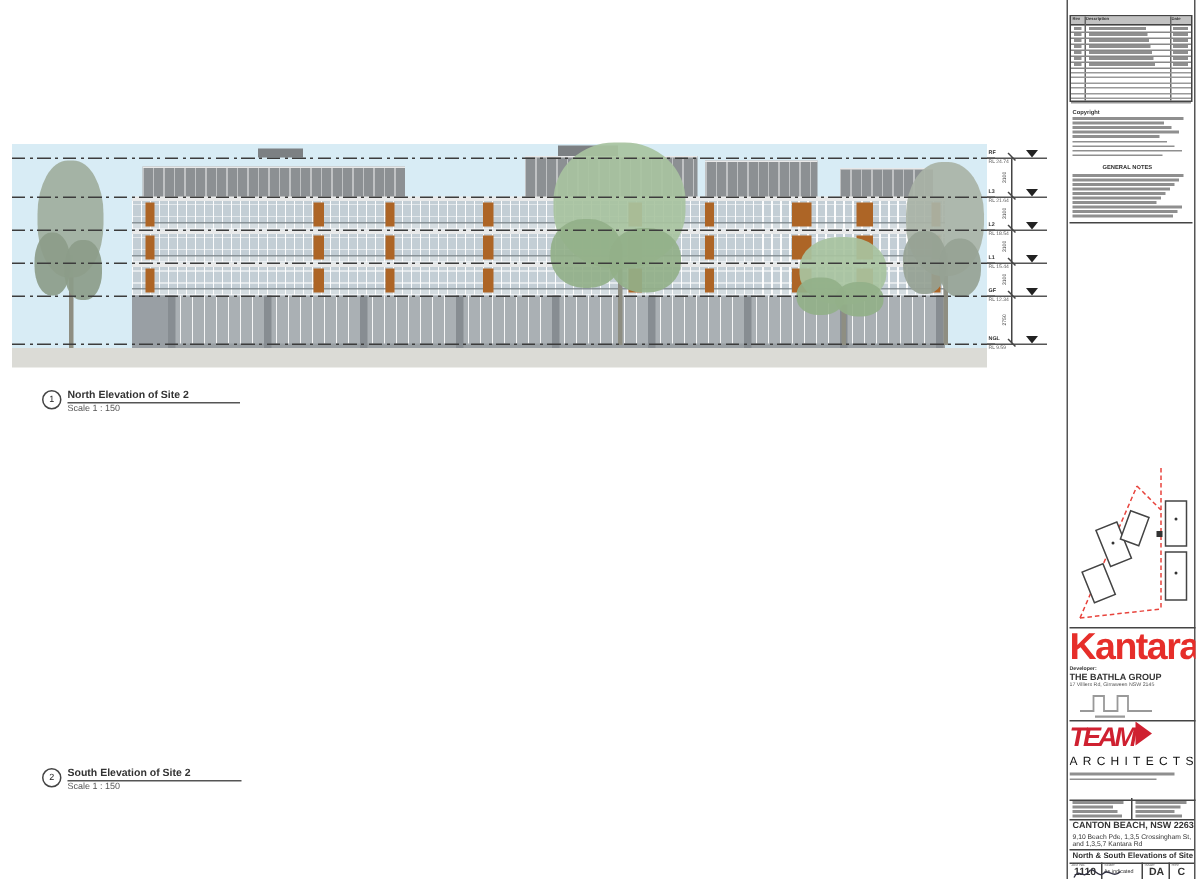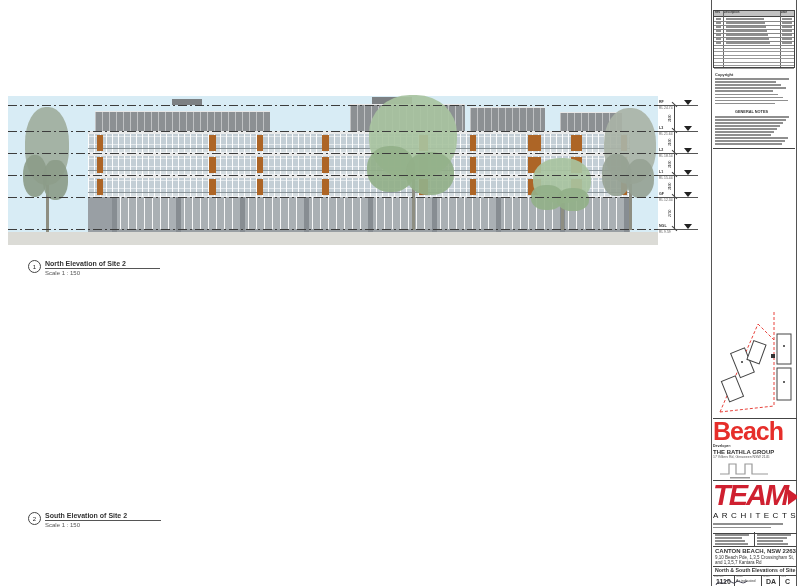--- a/index.html
+++ b/index.html
@@ -17,21 +17,21 @@
     background-image:repeating-linear-gradient(90deg,rgba(255,255,255,.9) 0 1px,transparent 1px 8px)}
   .tx{position:absolute;white-space:nowrap;transform-origin:0 0;line-height:1;color:#333}
   .blur{position:absolute;background:#8f8f8f;height:1.5px}
   .dlabel{position:absolute;display:flex;gap:4px;align-items:flex-start}
   .circ{width:11px;height:11px;border:1px solid #444;border-radius:50%;font-size:6px;
         display:flex;align-items:center;justify-content:center;flex:none}
   .dtitle{font-size:7px;font-weight:bold;color:#333;border-bottom:1px solid #555;padding:0 34px 1px 0}
   .dscale{font-size:6px;color:#555;margin-top:1px}
   .panelline{position:absolute;background:#555}
   .bathla{font-weight:800;font-size:25px;letter-spacing:-1px;line-height:1}
-  .teamtxt{font-weight:800;font-size:29px;letter-spacing:-2px;line-height:1;font-style:italic}
+  .teamtxt{font-weight:800;font-size:18px;letter-spacing:-2px;line-height:1;font-style:italic}
   .teamtri{display:inline-block;width:0;height:0;border-top:8px solid transparent;
            border-bottom:8px solid transparent;border-left:11px solid #cf2030;margin-left:1px}
   .archword{font-size:8px;letter-spacing:3.5px;color:#111;margin-top:1px;white-space:nowrap}
   .cell{position:absolute;border-left:1px solid #444;box-sizing:border-box}
 </style>
 </head>
 <body>
 
 <div class="sheet">
 
@@ -269,21 +269,21 @@
     </g>
     <g fill="#333">
       <circle cx="71" cy="44" r="1"></circle>
         <circle cx="71" cy="80" r="1"></circle>
       <circle cx="29" cy="60" r="1"></circle>
         <rect x="58" y="52" width="4" height="4"></rect>
     </g>
   </svg>
 
   <div class="a" style="left:713px;top:418px;width:84px;height:40px;overflow:hidden;border-top:1px solid #444">
-    <div class="bathla" id="bathlaLogo" style="color: rgb(230, 46, 42);">Beach</div>
+    <div class="bathla" id="bathlaLogo" style="color: rgb(230, 46, 42);">Kantara</div>
     <div class="tx" style="position:static;font-size:7px;font-weight:bold;transform:scale(.5);transform-origin:0 0">Developer:</div>
     <div class="tx" style="position:static;font-size:6px;font-weight:bold;margin-top:-2px">THE BATHLA GROUP</div>
     <div class="tx" style="position:static;font-size:7px;color:#555;transform:scale(.5);transform-origin:0 0">17 Villiers Rd, Girraween NSW 2145</div>
   </div>
 
   <svg class="a" style="left:718px;top:458px" width="62" height="22" viewBox="0 0 62 22">
     <path d="M2,16 h9 v-10 h7 v10 h9 v-10 h7 v10 h16" stroke="#999" stroke-width="1.2" fill="none"></path>
     <rect x="12" y="19" width="20" height="1.5" fill="#9a9a9a"></rect>
   </svg>
 

